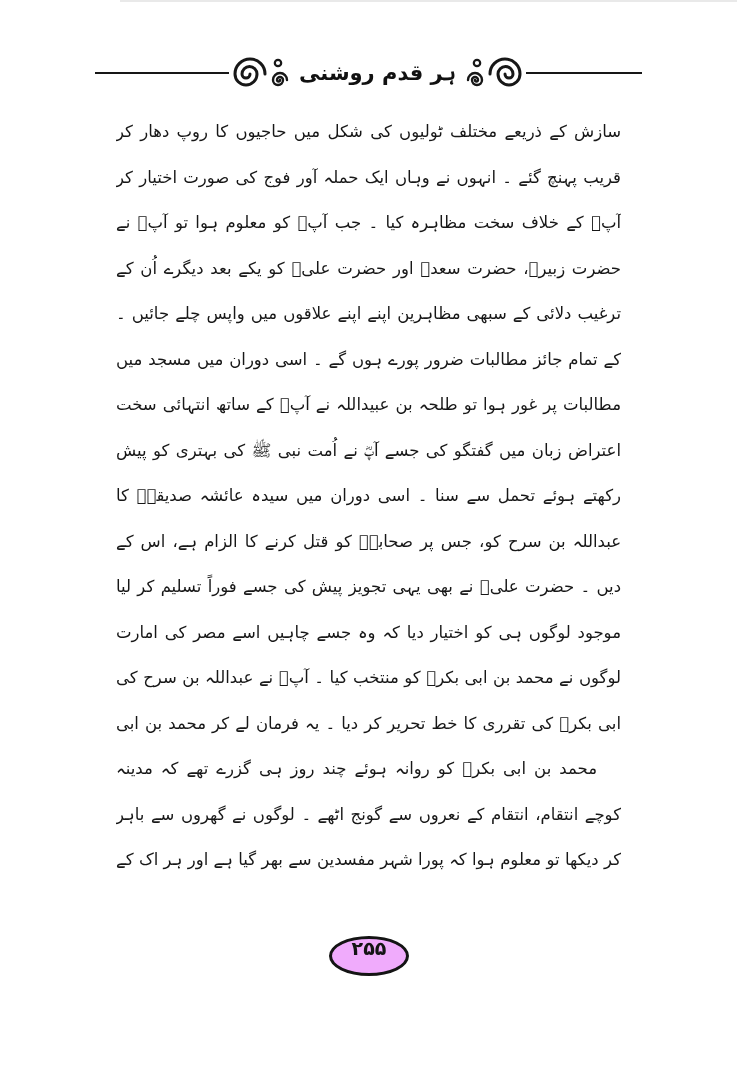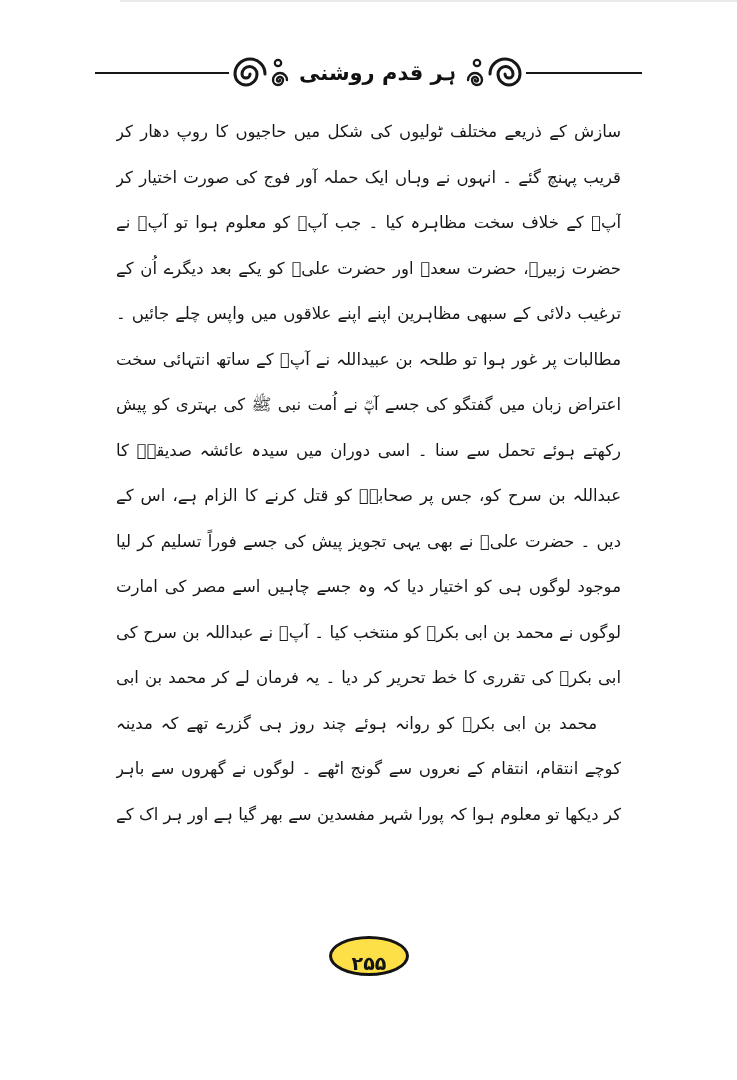--- a/index.html
+++ b/index.html
@@ -78,23 +78,23 @@
   
   .page-number-badge {
     position: absolute;
     top: 936px;
     left: 329px;
     width: 74px;
     height: 34px;
     border: 3px solid #141414;
     border-radius: 50%;
     display: flex;
-    align-items: flex-end;
+    align-items: flex-start;
     justify-content: center;
-    background: #fde047;
+    background: #f0abfc;
   }
   .page-number-badge span {
     font-size: 19px;
     font-weight: bold;
     color: #141414;
     direction: rtl;
     line-height: 1;
   }
 </style>
 </head>
@@ -123,20 +123,21 @@
 
     <span class="rule rule-right"></span>
   </header>
 
   <main class="body-text" dir="rtl">
     <div class="line">سازش کے ذریعے مختلف ٹولیوں کی شکل میں حاجیوں کا روپ دھار کر مدینے کے</div>
     <div class="line">قریب پہنچ گئے ۔ انہوں نے وہاں ایک حملہ آور فوج کی صورت اختیار کر لی اور</div>
     <div class="line">آپؓ کے خلاف سخت مظاہرہ کیا ۔ جب آپؓ کو معلوم ہوا تو آپؓ نے حضرت طلحہؓ،</div>
     <div class="line">حضرت زبیرؓ، حضرت سعدؓ اور حضرت علیؓ کو یکے بعد دیگرے اُن کے پاس بھیجا اور</div>
     <div class="line">ترغیب دلائی کے سبھی مظاہرین اپنے اپنے علاقوں میں واپس چلے جائیں ۔ ان</div>
+    <div class="line">کے تمام جائز مطالبات ضرور پورے ہوں گے ۔ اسی دوران میں مسجد میں</div>
     <div class="line">مطالبات پر غور ہوا تو طلحہ بن عبیداللہ نے آپؓ کے ساتھ انتہائی سخت اور قابلِ</div>
     <div class="line">اعتراض زبان میں گفتگو کی جسے آپؓ نے اُمت نبی ﷺ کی بہتری کو پیش نظر</div>
     <div class="line">رکھتے ہوئے تحمل سے سنا ۔ اسی دوران میں سیدہ عائشہ صدیقہؓ کا پیغام آیا کہ آپؓ</div>
     <div class="line">عبداللہ بن سرح کو، جس پر صحابہؓ کو قتل کرنے کا الزام ہے، اس کے عہدے سے ہٹا</div>
     <div class="line">دیں ۔ حضرت علیؓ نے بھی یہی تجویز پیش کی جسے فوراً تسلیم کر لیا گیا اور مسجد میں</div>
     <div class="line">موجود لوگوں ہی کو اختیار دیا کہ وہ جسے چاہیں اسے مصر کی امارت تفویض کر دیں ۔</div>
     <div class="line">لوگوں نے محمد بن ابی بکرؓ کو منتخب کیا ۔ آپؓ نے عبداللہ بن سرح کی برطرفی اور محمد بن</div>
     <div class="line">ابی بکرؓ کی تقرری کا خط تحریر کر دیا ۔ یہ فرمان لے کر محمد بن ابی بکرؓ مہاجرین اور انصار</div>
     <div class="line para-start">محمد بن ابی بکرؓ کو روانہ ہوئے چند روز ہی گزرے تھے کہ مدینہ منورہ کے گلی</div>
     <div class="line">کوچے انتقام، انتقام کے نعروں سے گونج اٹھے ۔ لوگوں نے گھروں سے باہر نکل</div>

